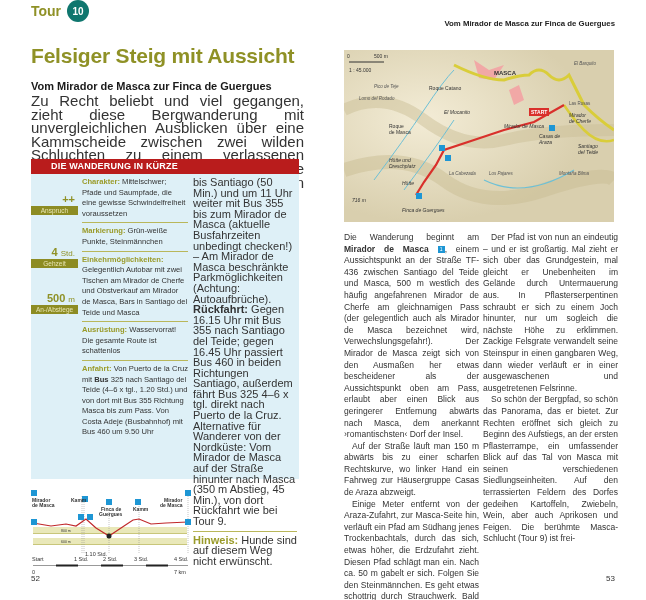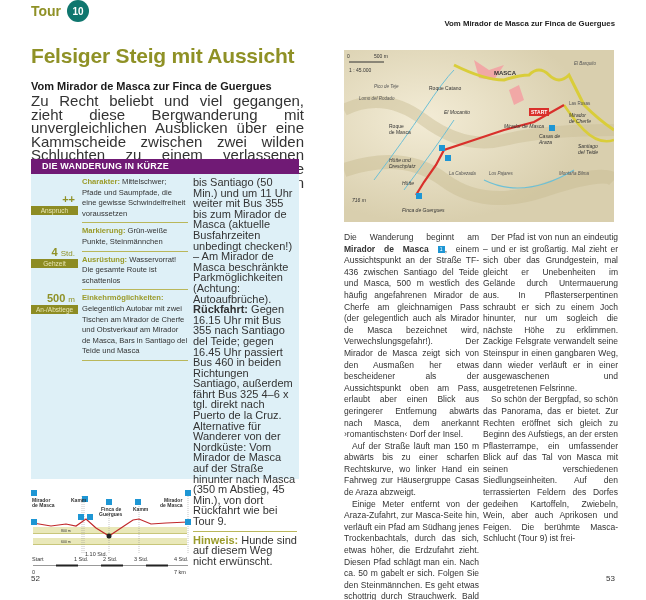--- a/index.html
+++ b/index.html
@@ -9,21 +9,21 @@
 
   .tour-label { position: absolute; left: 31px; top: 0; display: flex; align-items: center; gap: 6px; }
   .tour-word { font-weight: bold; font-size: 14px; color: #8f9126; }
   .tour-num { width: 22px; height: 22px; border-radius: 50%; background: #0f766e; color: #fff; font-weight: bold; font-size: 10px; display: flex; align-items: center; justify-content: center; }
 
   .title { position: absolute; left: 31px; top: 44px; font-size: 21px; font-weight: bold; color: #8f9126; letter-spacing: -0.2px; }
   .subtitle { position: absolute; left: 31px; top: 80px; font-size: 11px; font-weight: bold; color: #1a1a1a; }
   .intro { position: absolute; left: 31px; top: 94px; width: 273px; font-size: 15px; line-height: 13.6px; text-align: justify; color: #333; }
 
   .infobox { position: absolute; left: 31px; top: 159px; width: 268px; height: 320px; background: #def0f7; }
-  .infobox-head { background: #701a75; color: #fff; font-weight: bold; font-size: 9px; height: 15px; line-height: 15px; padding-left: 11px; letter-spacing: 0.2px; }
+  .infobox-head { background: #b91c1c; color: #fff; font-weight: bold; font-size: 9px; height: 15px; line-height: 15px; padding-left: 20px; letter-spacing: 0.2px; }
   .stats { position: absolute; left: 0; top: 15px; width: 47px; }
   .stat { position: absolute; right: 0; width: 47px; text-align: right; }
   .stat-val { font-size: 11px; font-weight: bold; color: #8f9126; padding-right: 3px; }
   .stat-val .unit { font-size: 8px; font-weight: normal; }
   .stat-lab { background: #8d8c23; color: #e9e6b5; font-size: 6.5px; text-align: center; height: 9px; line-height: 9px; margin-top: 1px; }
   .col1 { position: absolute; left: 51px; top: 15px; width: 106px; font-size: 7.6px; line-height: 10.6px; color: #333; }
   .col2 { position: absolute; left: 162px; top: 15px; width: 104px; font-size: 11px; line-height: 10.6px; color: #333; }
   .blk { padding: 3px 0 3px 0; border-bottom: 1px solid #b9b75a; }
   .blk.last { border-bottom: none; }
   .key { color: #9a9b2a; font-weight: bold; }
@@ -69,22 +69,23 @@
       </div>
       <div class="stat" style="top:118px">
         <div class="stat-val"><span>500</span> <span class="unit">m</span></div>
         <div class="stat-lab">An-/Abstiege</div>
       </div>
     </div>
 
     <div class="col1">
       <div class="blk"><span class="key">Charakter:</span><span> Mittelschwer; Pfade und Saumpfade, die eine gewisse Schwindelfreiheit voraussetzen</span></div>
       <div class="blk"><span class="key">Markierung:</span><span> Grün-weiße Punkte, Steinmännchen</span></div>
+      <div class="blk"><span class="key">Einkehrmöglichkeiten:</span><span> Gelegentlich Autobar mit zwei Tischen am Mirador de Cherfe und Obstverkauf am Mirador de Masca, Bars in Santiago del Teide und Masca</span></div>
       <div class="blk"><span class="key">Ausrüstung:</span><span> Wasservorrat! Die gesamte Route ist schattenlos</span></div>
-      <div class="blk"><span class="key">Einkehrmöglichkeiten:</span><span> Gelegentlich Autobar mit zwei Tischen am Mirador de Cherfe und Obstverkauf am Mirador de Masca, Bars in Santiago del Teide und Masca</span></div>
+      <div class="blk last"><span class="key">Anfahrt:</span><span> Von Puerto de la Cruz mit </span><span class="b">Bus</span><span> 325 nach Santiago del Teide (4–6 x tgl., 1.20 Std.) und von dort mit Bus 355 Richtung Masca bis zum Pass. Von Costa Adeje (Busbahnhof) mit Bus 460 um 9.50 Uhr</span></div>
     </div>
 
     <div class="col2">
       <div style="padding-top:3px"><span>bis Santiago (50 Min.) und um 11 Uhr weiter mit Bus 355 bis zum Mirador de Masca (aktuelle Busfahrzeiten unbedingt checken!) – Am Mirador de Masca beschränkte Parkmöglichkeiten (Achtung: Autoaufbrüche). </span><span class="b">Rückfahrt:</span><span> Gegen 16.15 Uhr mit Bus 355 nach Santiago del Teide; gegen 16.45 Uhr passiert Bus 460 in beiden Richtungen Santiago, außerdem fährt Bus 325 4–6 x tgl. direkt nach Puerto de la Cruz. Alternative für Wanderer von der Nordküste: Vom Mirador de Masca auf der Straße hinunter nach Masca (350 m Abstieg, 45 Min.), von dort Rückfahrt wie bei Tour 9.</span></div>
       <div class="hint-rule"><span class="key">Hinweis:</span><span> Hunde sind auf diesem Weg nicht erwünscht.</span></div>
     </div>
   </div>
 
   <svg class="profile" viewBox="0 0 160 86">
     <rect x="2" y="37" width="154" height="6" fill="#e9e8b9"></rect>

